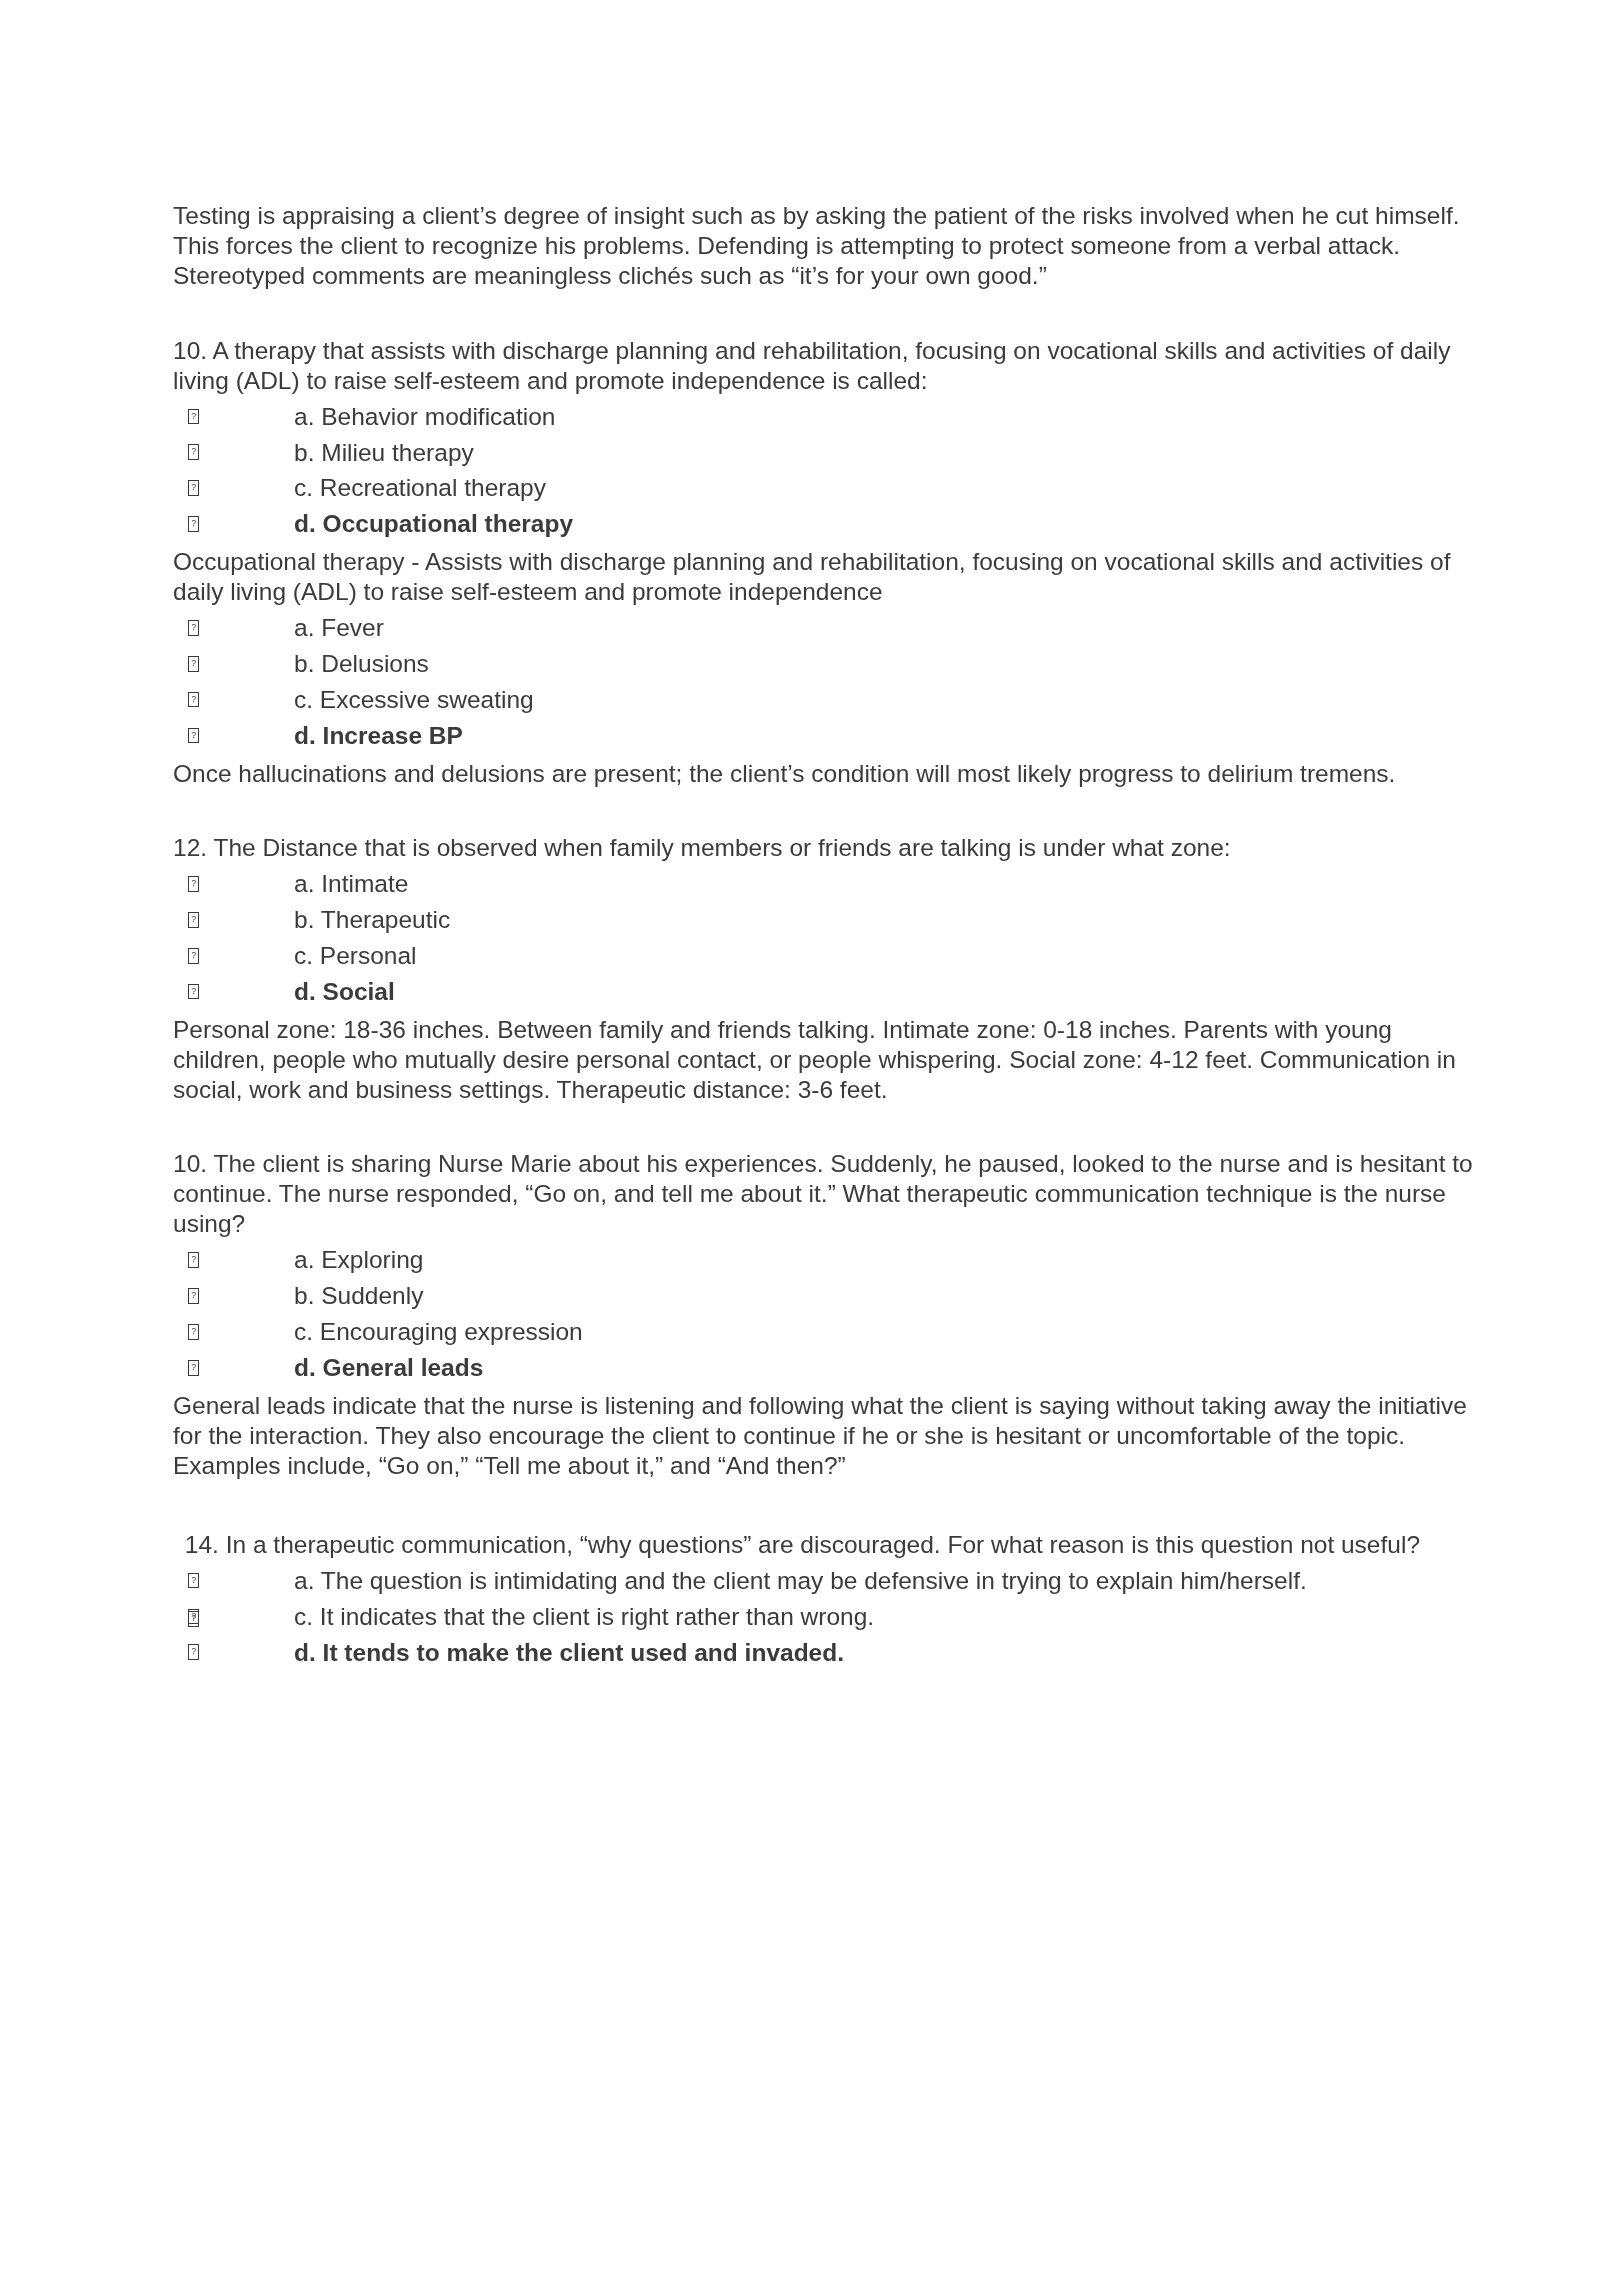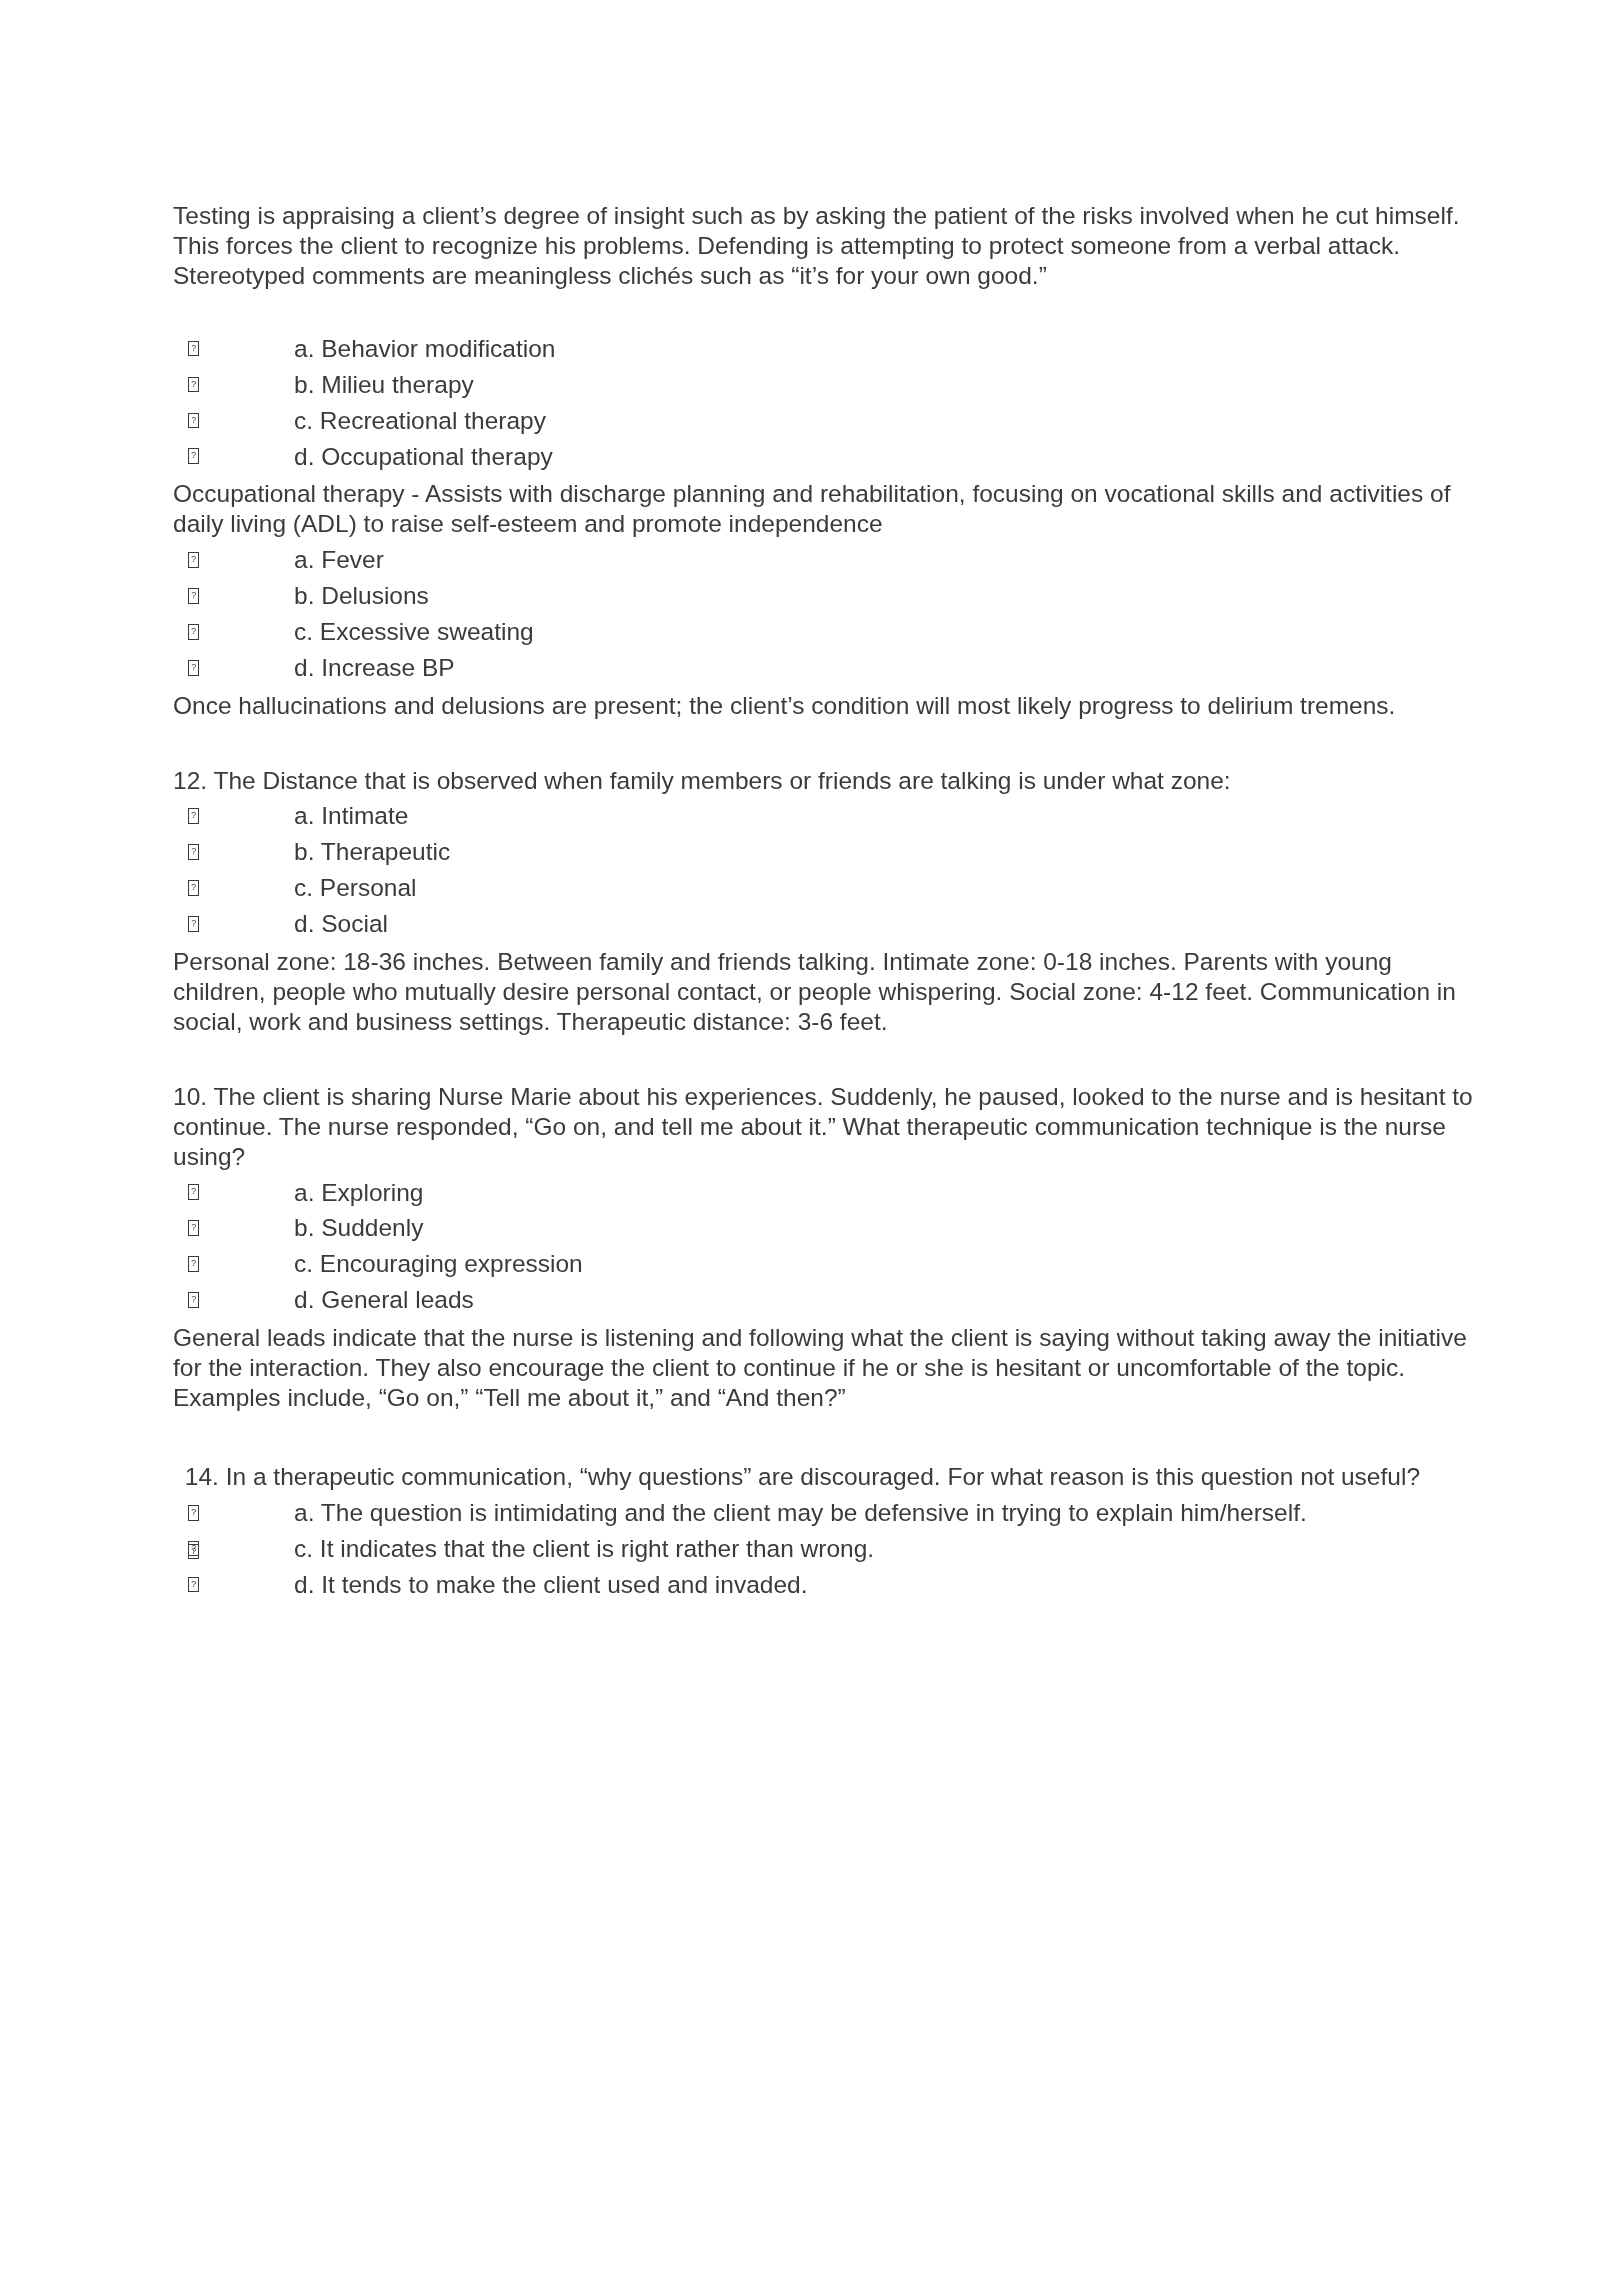--- a/index.html
+++ b/index.html
@@ -44,32 +44,33 @@
     box-sizing: border-box;
     border: 1.5px solid #3b3b3b;
     font-size: 8.8px;
     line-height: 12.7px;
     text-align: center;
     font-weight: 400;
     color: #3b3b3b;
     display: block;
   }
   .option-loose .tofu { top: 9.8px; }
-  .answer { font-weight: 400; margin-top: 18px; }
+  .answer { font-weight: 700; margin-top: 18px; }
 </style>
 </head>
 <body>
 
 <div class="content">
 
   <p class="para">Testing is appraising a client’s degree of insight such as by asking the patient of the risks involved when he cut himself. This forces the client to recognize his problems. Defending is attempting to protect someone from a verbal attack. Stereotyped comments are meaningless clichés such as “it’s for your own good.”</p>
 
   <div class="section-gap"></div>
 
   <section>
+    <p class="para question-text">10. A therapy that assists with discharge planning and rehabilitation, focusing on vocational skills and activities of daily living (ADL) to raise self-esteem and promote independence is called:</p>
     <div class="option">
       <span class="tofu">?</span>
       <span class="option-label">a. Behavior modification</span>
     </div>
     <div class="option">
       <span class="tofu">?</span>
       <span class="option-label">b. Milieu therapy</span>
     </div>
     <div class="option">
       <span class="tofu">?</span>

